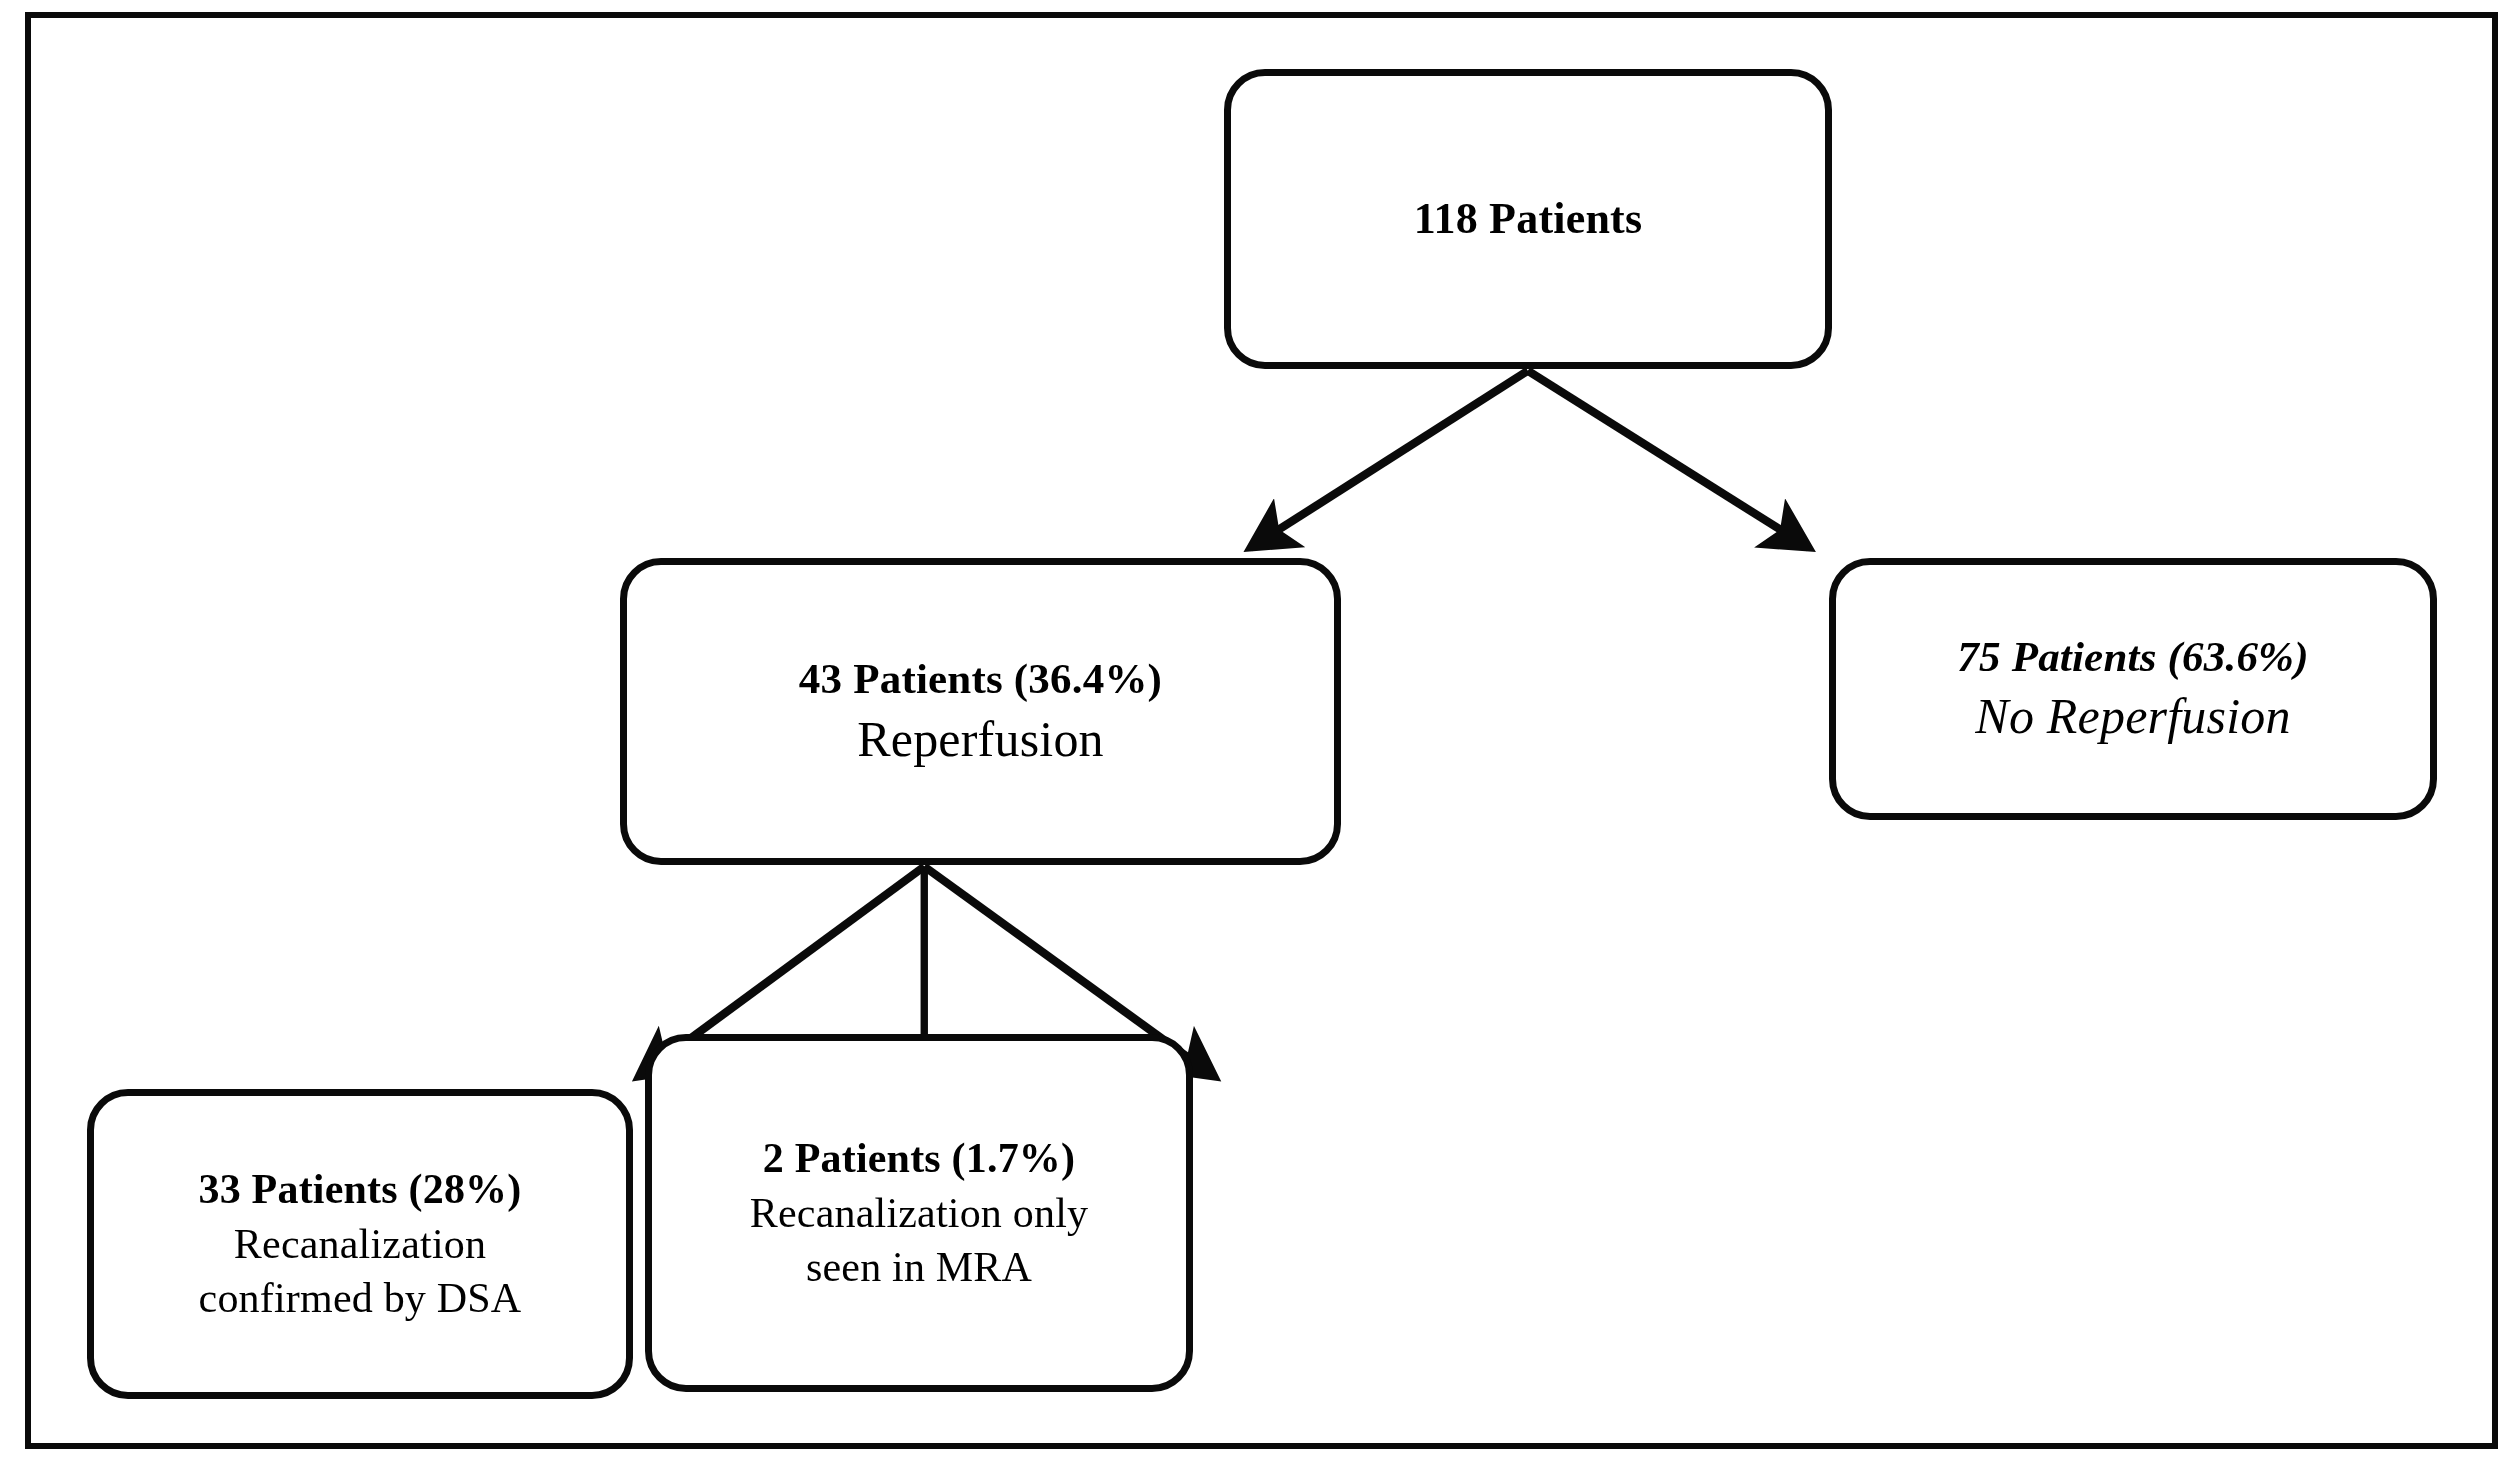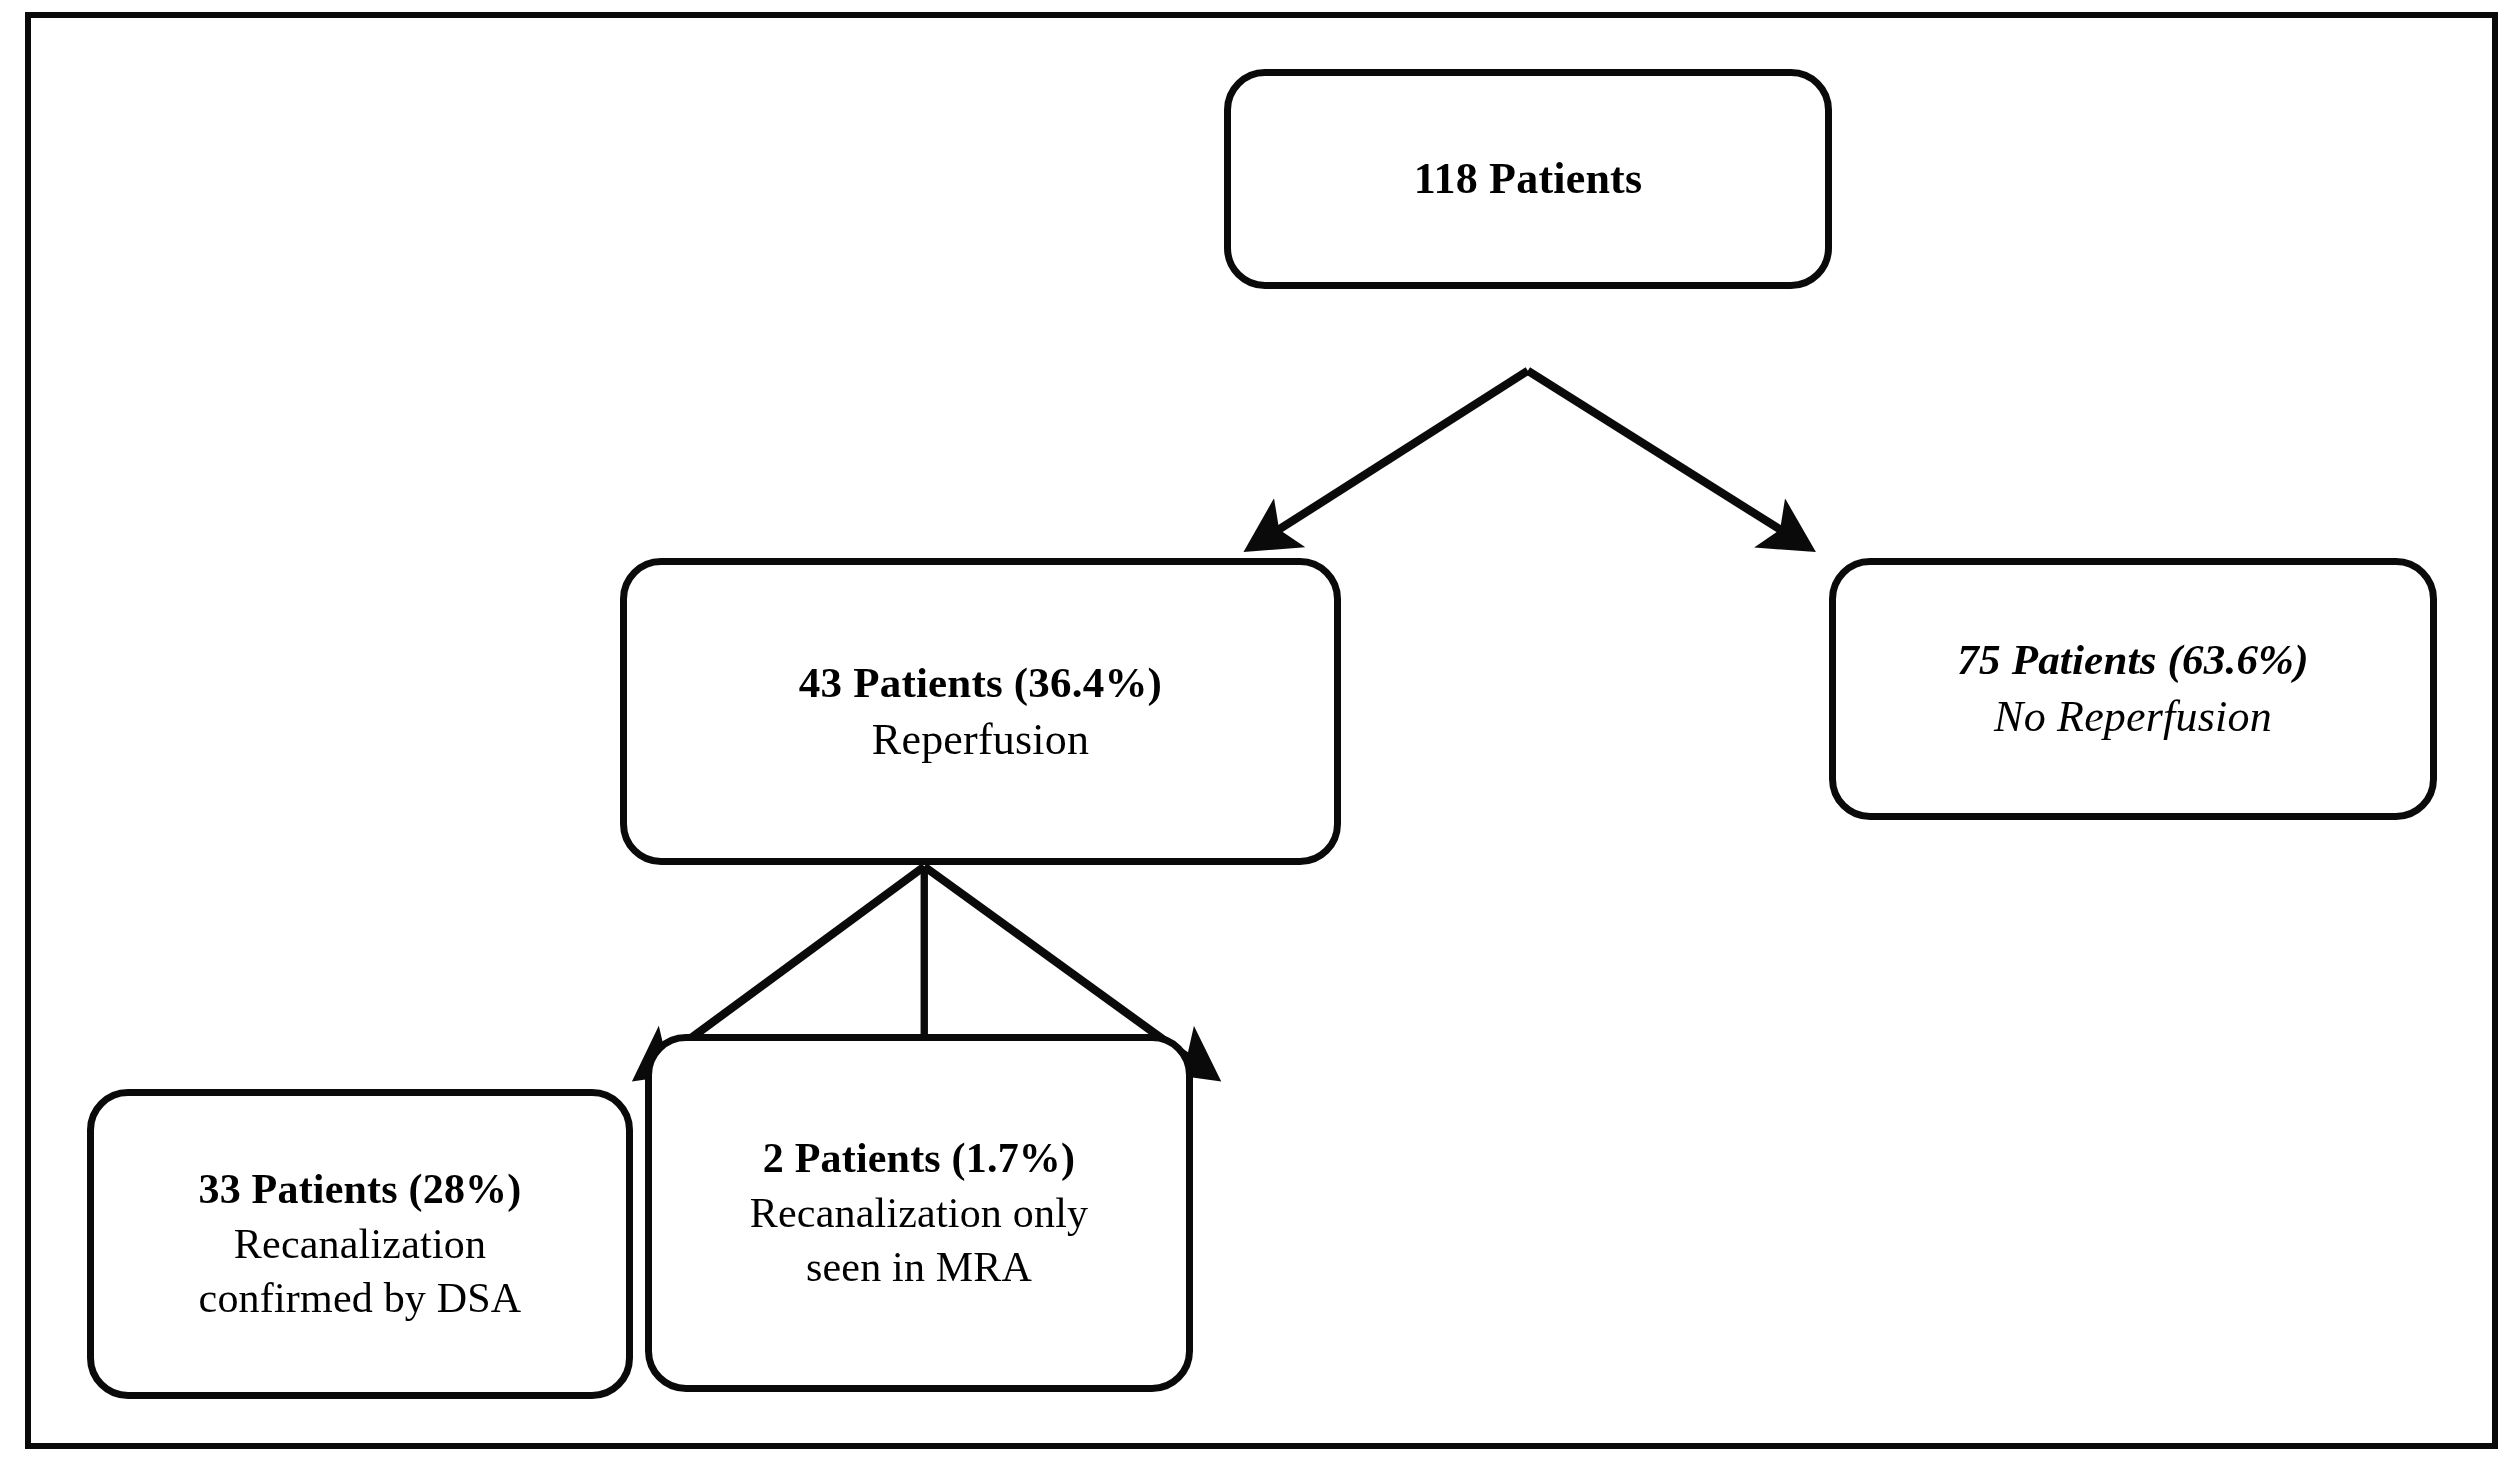--- a/index.html
+++ b/index.html
@@ -49,25 +49,25 @@
     padding: 5.5px 13px;
   }
   .node .ln-bold {
     font-weight: bold;
     font-size: 43px;
     letter-spacing: 0.2px;
     white-space: nowrap;
   }
   .node .ln-reg {
     font-weight: normal;
-    font-size: 44px;
+    font-size: 50px;
     letter-spacing: 0.2px;
   }
   
-  #node-root      { left: 1224px; top: 69px;   width: 608px; height: 220px; }
+  #node-root      { left: 1224px; top: 69px;   width: 608px; height: 300px; }
   #node-root .ln-bold { font-size: 44px; }
 
   #node-reperfusion     { left: 620px;  top: 558px;  width: 721px; height: 307px; }
   #node-no-reperfusion  { left: 1829px; top: 558px;  width: 608px; height: 262px; font-style: italic; }
 
   #node-dsa       { left: 71px;   top: 1089px; width: 546px; height: 310px; margin-left: 16px; }
   #node-mra       { left: 645px;  top: 1034px; width: 548px; height: 358px; }
   #node-collateral{ left: 1219px; top: 1089px; width: 559px; height: 310px; }
 
   #node-dsa .ln-bold, #node-mra .ln-bold, #node-collateral .ln-bold { font-size: 42px; }

